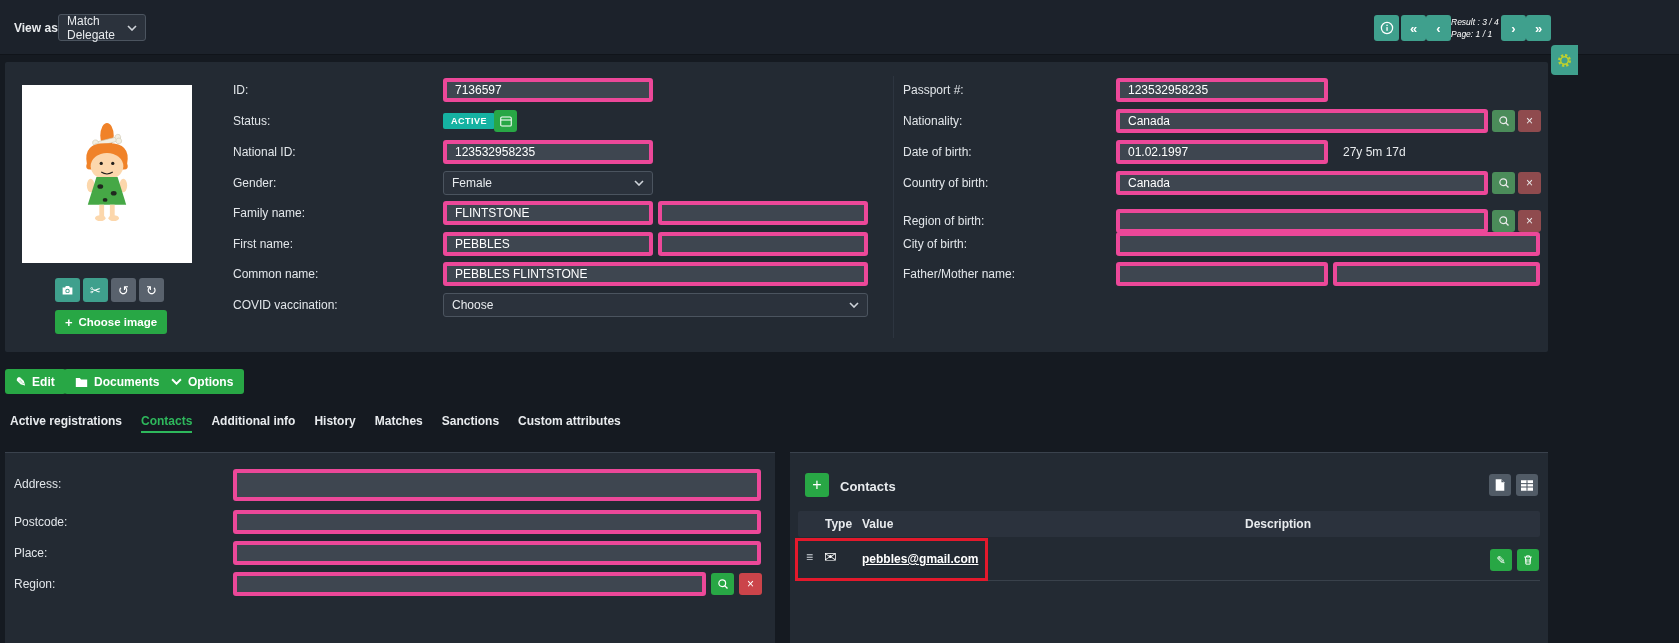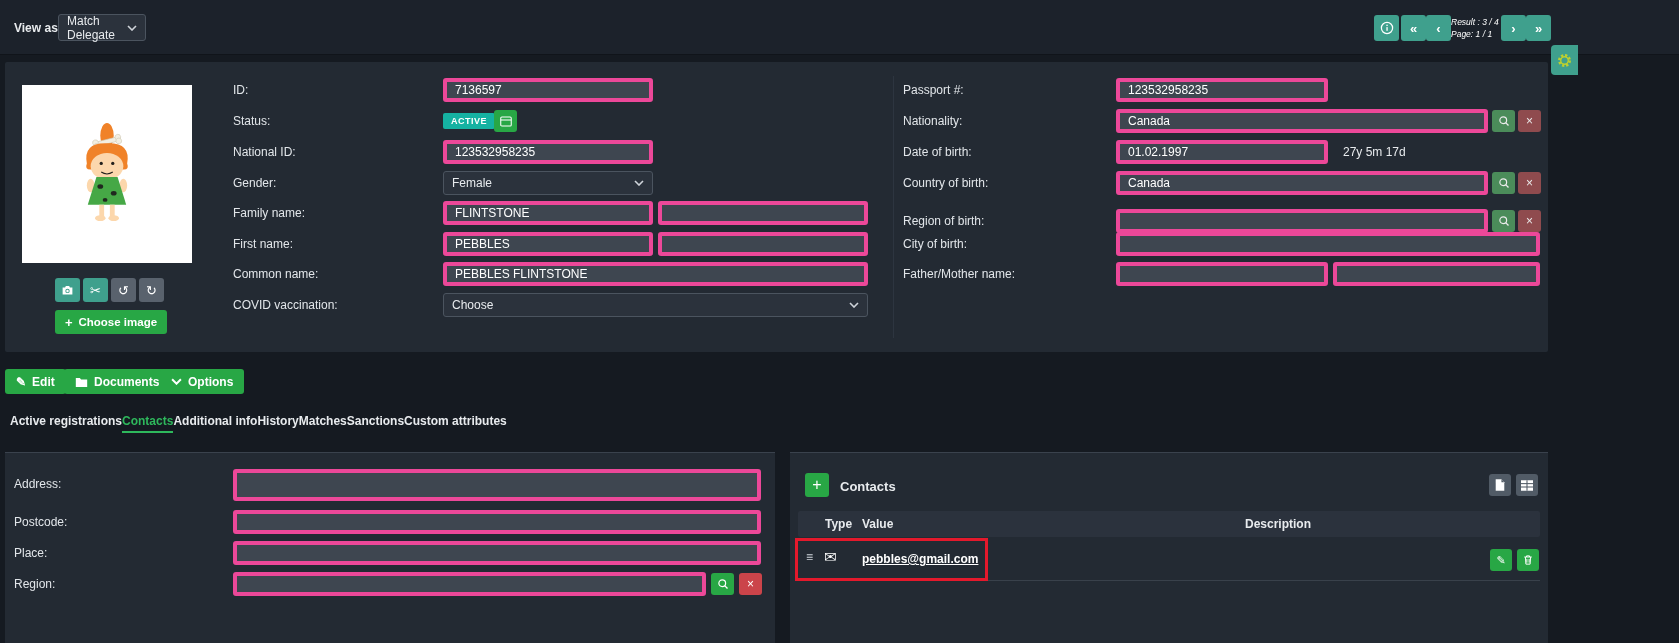--- a/index.html
+++ b/index.html
@@ -69,21 +69,21 @@
   .red { background:#cb444a; }
   .muted { filter:saturate(.55) brightness(.92); }
   .agetext { position:absolute; left:1338px; top:5px; font-size:12px; color:#e8ebee; }
   
   .actbtn {
     position:absolute; top:369px; height:25px; background:#28a745; border:none; border-radius:3px;
     color:#fff; font-size:12px; font-weight:bold; padding:0 11px;
     display:flex; align-items:center; gap:6px; cursor:pointer; font-family:"Liberation Sans",sans-serif;
   }
   
-  .tabs { position:absolute; left:10px; top:408px; height:30px; display:flex; align-items:center; }
+  .tabs { position:absolute; left:10px; top:408px; height:30px; display:flex; gap:19px; align-items:center; }
   .tab { font-size:12px; font-weight:bold; color:#e8ebee; cursor:pointer; padding-bottom:3px; border-bottom:2px solid transparent; white-space:nowrap; }
   .tab.active { color:#2eb85c; border-bottom-color:#2eb85c; }
   
   .panel { position:absolute; top:452px; background:#232a33; border-top:1px solid #3a424d; }
   .panel-left { left:5px; width:770px; height:191px; }
   .panel-right { left:790px; width:758px; height:191px; }
   .ct-title { position:absolute; left:50px; top:26px; font-size:13px; font-weight:bold; }
   .ct-head { position:absolute; left:8px; top:58px; width:742px; height:26px; background:#2b323d; border-radius:2px; }
   .ct-col { position:absolute; top:64px; font-size:12px; font-weight:bold; }
   .ct-row { position:absolute; left:8px; top:84px; width:742px; height:44px; border-bottom:1px solid #39414b; }

